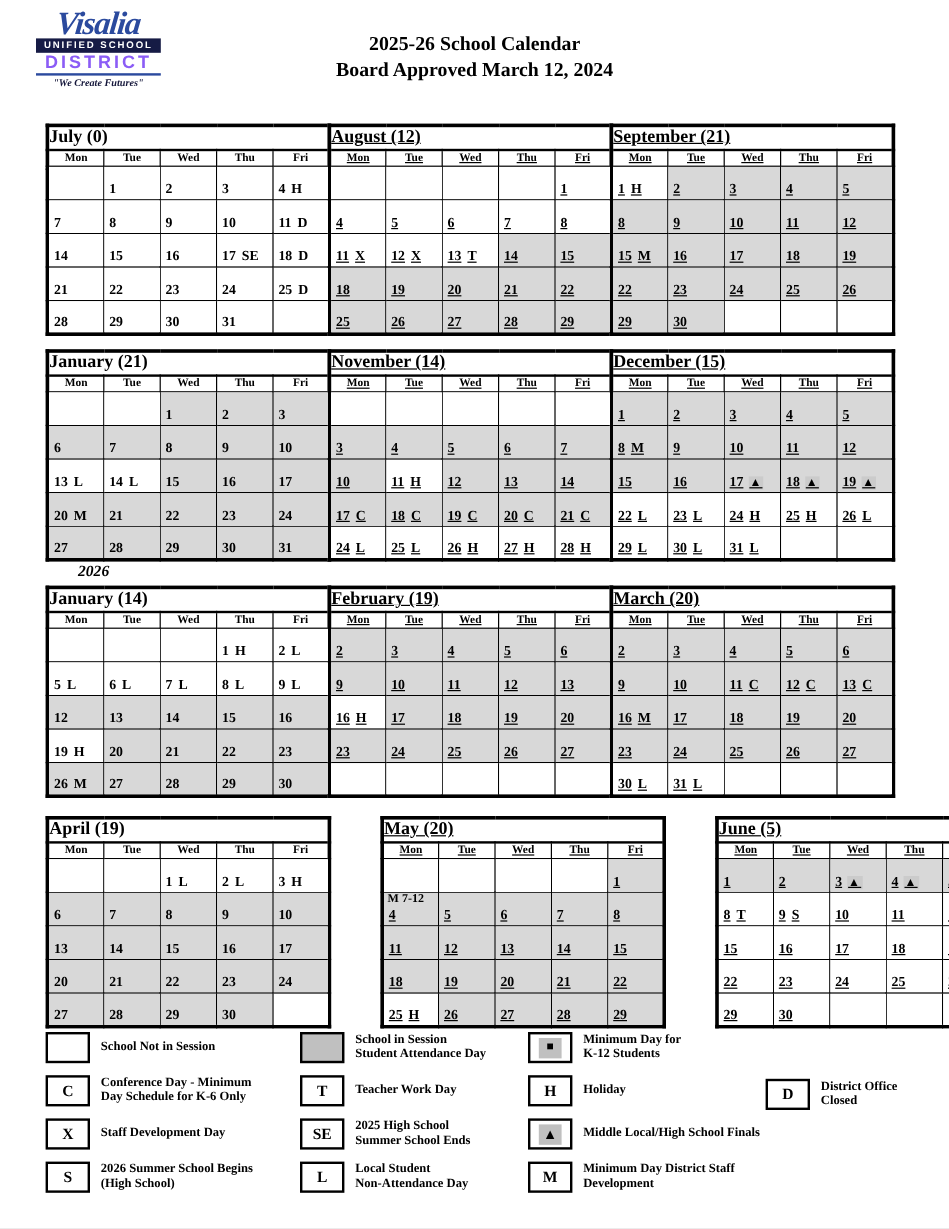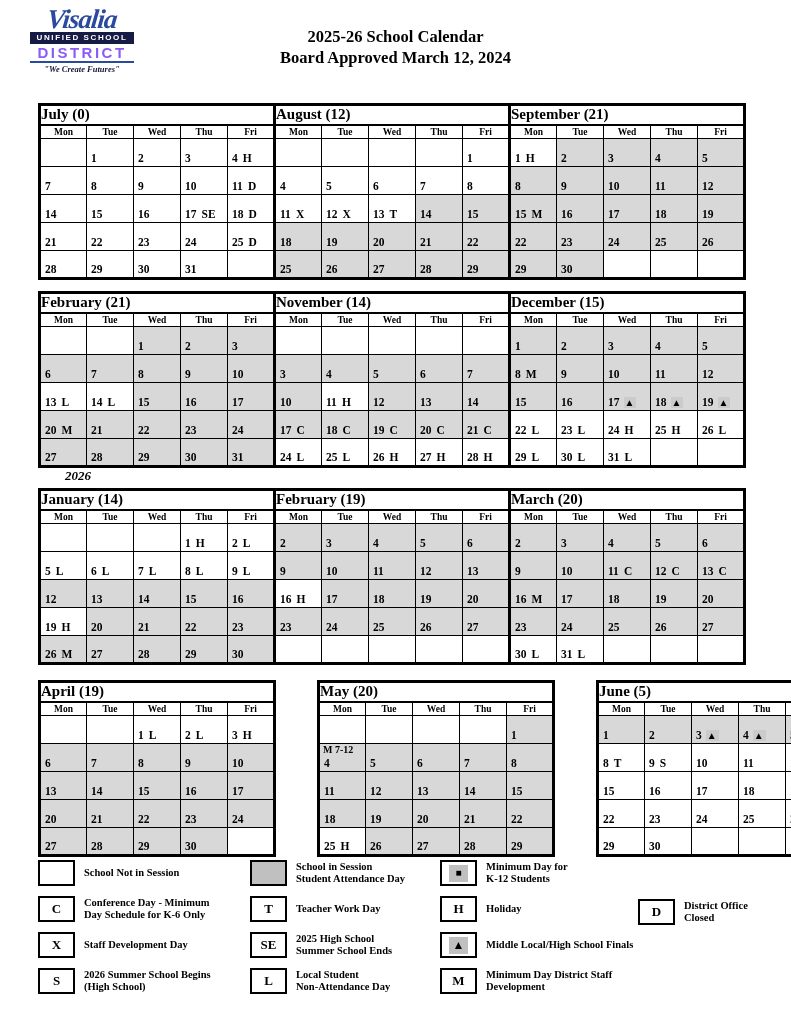--- a/index.html
+++ b/index.html
@@ -17,21 +17,21 @@
   .titles { position:absolute; left:0; top:26px; width:100%; text-align:center; font-weight:bold; font-size:16.5px; line-height:21px; color:#000; }
 
   .yearlabel { position:absolute; font-style:italic; font-weight:bold; font-size:13px; color:#000; }
   #y2025 { left:38px; top:86px;margin-top:44px; }
   #y2026 { left:38px; top:468px;margin-left:27px; }
 
   .gridrow { position:absolute; left:38px; display:flex; }
   #grid1 { top:103px; } #grid2 { top:291px; } #grid3 { top:488px; } #grid4 { top:680px;gap:44px; }
 
   table.month { border-collapse:collapse; table-layout:fixed; width:238px; border:3px solid #000; background:#fff; }
-  .gridrow table.month + table.month { margin-left:-3px; }
+  .gridrow table.month + table.month { margin-left:-3px;text-decoration:underline; }
   td.mtitle { height:20px; text-align:left; font-weight:bold; font-size:15px; border-bottom:2px solid #000; padding:0; }
   th.wd { height:14px; font-weight:bold; font-size:9.5px; border:1px solid #000; padding:0; }
   td.day { height:28px; border:1px solid #000; vertical-align:bottom; padding:0 0 2px 4px; font-weight:bold; font-size:11.5px; position:relative; background:#fff; }
   td.day.sh { background:#d8d8d8; }
   td.day .pre { position:absolute; top:1px; left:3px; font-size:10px; font-weight:bold; line-height:9px; white-space:nowrap; }
   td.day .code { margin-left:5px; }
   td.day .sym { margin-left:4px; font-size:10px; background:#cbcbcb; padding:0 1px; letter-spacing:1px; }
 
   
   #legend { position:absolute; left:38px; top:860px; width:714px; display:flex; }
@@ -209,21 +209,21 @@
             <td class="day"></td>
             <td class="day"></td>
           </tr>
         </tbody>
       </table>
     </div>
   <div class="gridrow" id="grid2">
       <table class="month">
         <tbody>
           <tr>
-            <td class="mtitle" colspan="5">February (21)</td>
+            <td class="mtitle" colspan="5">January (21)</td>
           </tr>
           <tr>
             <th class="wd">Mon</th>
             <th class="wd">Tue</th>
             <th class="wd">Wed</th>
             <th class="wd">Thu</th>
             <th class="wd">Fri</th>
           </tr>
           <tr>
             <td class="day"></td>

